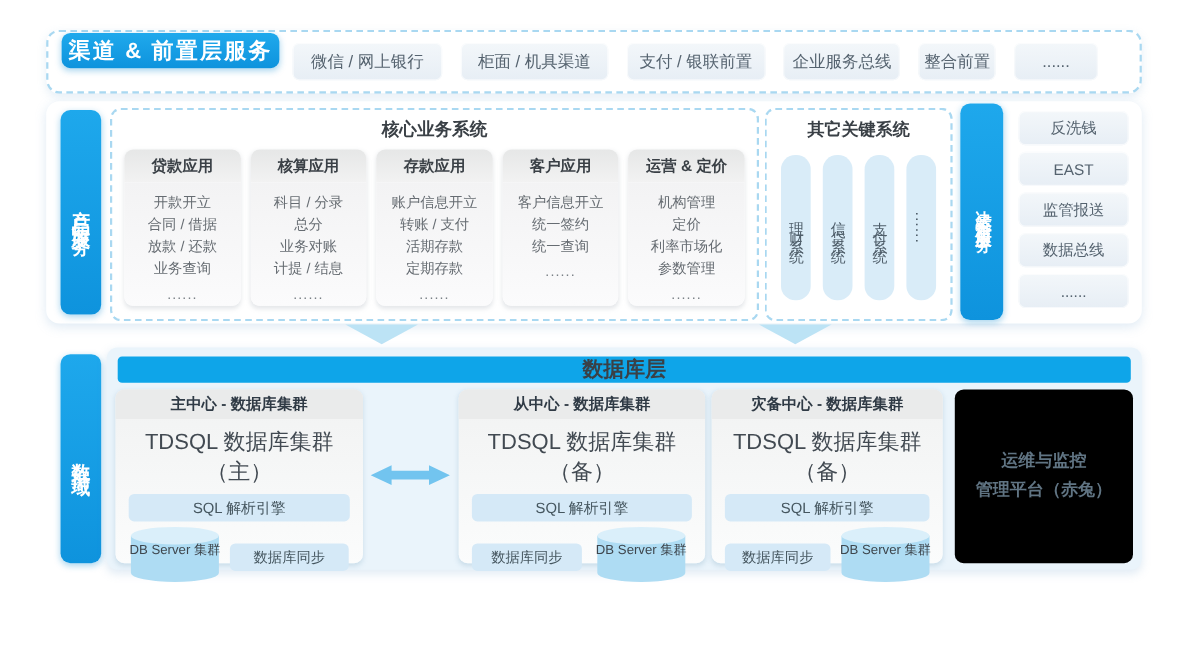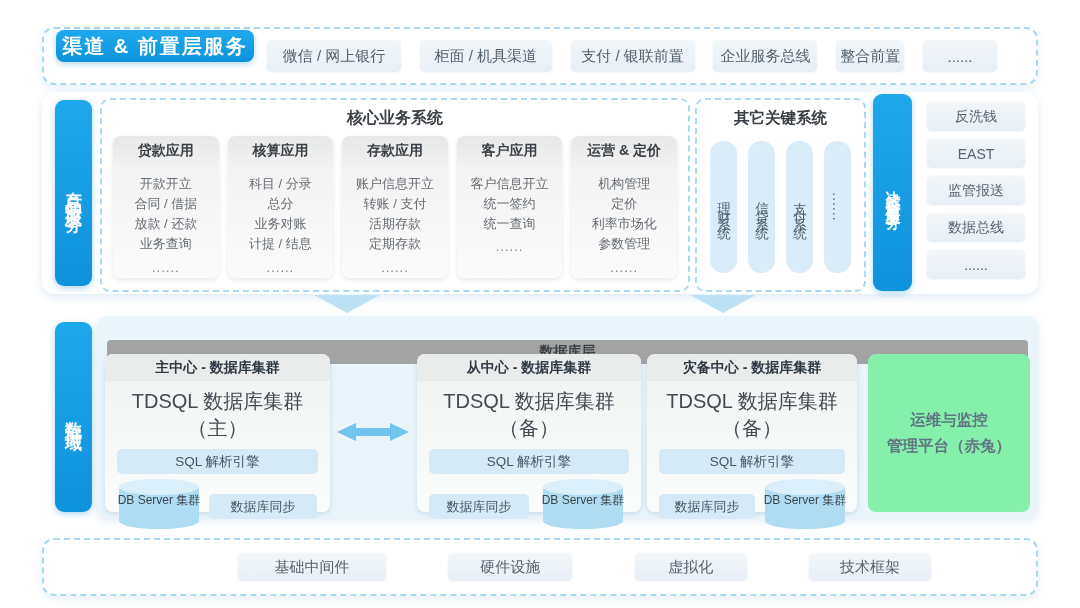--- a/index.html
+++ b/index.html
@@ -42,39 +42,39 @@
                    letter-spacing:1px;font-size:14px;}
   .decision-pills{position:absolute;display:flex;flex-direction:column;gap:6px;}
   .decision-pills .hpill{height:31px;font-size:14px;}
 
   
   .tri-down{position:absolute;width:0;height:0;border-left:33px solid transparent;
             border-right:33px solid transparent;border-top:18px solid #BCE3F5;}
 
   
   .data-box{position:absolute;background:#EAF4FB;border-radius:10px;box-shadow:0 3px 8px rgba(140,180,215,.25);}
-  .db-layer-bar{position:absolute;left:10px;right:10px;top:8px;height:24px;background:#a3a3a3;border-radius:4px;
-                display:flex;align-items:center;justify-content:center;font-weight:bold;font-size:14px;color:#3a4046;margin-top:16px;}
+  .db-layer-bar{position:absolute;left:10px;right:10px;top:8px;height:24px;background:#0ea5e9;border-radius:4px;
+                display:flex;align-items:center;justify-content:center;font-weight:bold;font-size:19px;color:#3a4046;}
   .clusters{position:absolute;left:0;right:0;top:38px;height:158px;}
   .cluster-card{position:absolute;top:0;height:158px;background:linear-gradient(180deg,#f1f2f2,#fbfcfc);
                 border-radius:8px;box-shadow:0 2px 5px rgba(120,160,190,.28);}
   .cluster-header{height:27px;background:#EAEBEB;border-radius:8px 8px 0 0;display:flex;align-items:center;
                   justify-content:center;font-weight:bold;font-size:14px;color:#2f3a45;}
   .cluster-sub{text-align:center;margin-top:7px;font-size:20px;color:#424a52;}
   .engine-bar{margin:7px 12px 0;height:25px;background:#D5E9F7;border-radius:5px;display:flex;
               align-items:center;justify-content:center;font-size:13.5px;color:#45565f;}
   .cluster-bottom{position:relative;height:70px;}
   .cylinder{position:absolute;top:4px;width:84px;height:54px;}
   .cylinder svg{position:absolute;left:0;top:0;}
   .cyl-text{position:absolute;left:0;top:15px;width:100%;text-align:center;font-size:12px;
             line-height:1.3;color:#3e464d;}
   .sync-pill{position:absolute;top:20px;height:25px;background:#D5E9F7;border-radius:5px;display:flex;
              align-items:center;justify-content:center;font-size:13px;color:#45565f;}
   .dbl-arrow{position:absolute;}
-  .ops-box{position:absolute;top:0;height:158px;background:#86efac;border-radius:8px;display:flex;
+  .ops-box{position:absolute;top:0;height:158px;background:#000000;border-radius:8px;display:flex;
            flex-direction:column;align-items:center;justify-content:center;font-size:15.5px;
            font-weight:600;color:#607483;line-height:1.7;}
 </style>
 </head>
 <body>
 
 <div class="page">
 
   <div class="row-box" style="left:42px;top:27px;width:992px;height:54px;">
     <div class="pill-row" style="left:222px;right:38px;">
@@ -228,22 +228,14 @@
         </div>
       </div>
 
       <div class="ops-box" style="left:771px;width:162px;">
         <div>运维与监控</div>
         <div>管理平台（赤兔）</div>
       </div>
     </div>
   </div>
 
-  <div class="row-box" style="left:42px;top:538px;width:992px;height:54px;">
-    <div class="pill-row" style="left:193px;right:104px;">
-      <div class="hpill" style="width:150px;height:30px;">基础中间件</div>
-      <div class="hpill" style="width:126px;height:30px;">硬件设施</div>
-      <div class="hpill" style="width:114px;height:30px;">虚拟化</div>
-      <div class="hpill" style="width:124px;height:30px;">技术框架</div>
-    </div>
-  </div>
 
 </div>
 
 </body></html>

